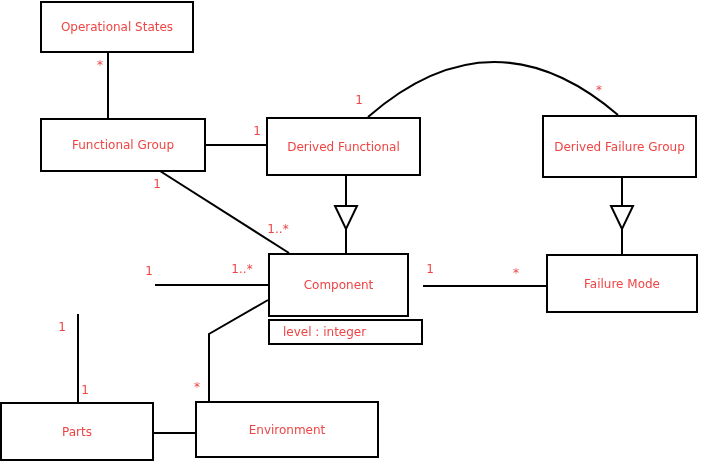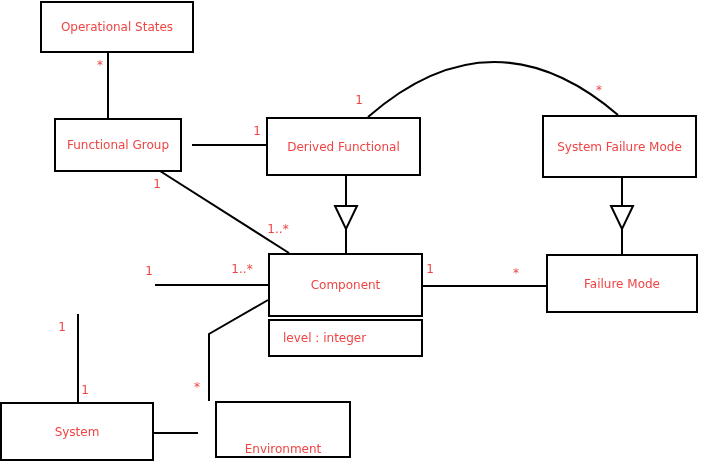--- a/index.html
+++ b/index.html
@@ -93,49 +93,49 @@
       <line x1="622" y1="229" x2="622" y2="254"></line>
     </g>
 
     <path d="M 368 117 Q 493 8 618 115"></path>
   </svg>
 
   <div class="uml-class" style="left:40px; top:1px; width:154px; height:52px;">
     <span>Operational States</span>
   </div>
 
-  <div class="uml-class" style="left:54px; top:118px; width:128px; height:54px;">
+  <div class="uml-class" style="left:40px; top:118px; width:166px; height:54px;">
     <span>Functional Group</span>
   </div>
 
   <div class="uml-class" style="left:266px; top:117px; width:155px; height:59px;">
     <span>Derived Functional</span>
   </div>
 
   <div class="uml-class" style="left:542px; top:115px; width:155px; height:63px;">
-    <span>System Failure Mode</span>
+    <span>Derived Failure Group</span>
   </div>
 
 
-  <div class="uml-class" style="left:268px; top:253px; width:155px; height:64px;">
+  <div class="uml-class" style="left:268px; top:253px; width:141px; height:64px;">
     <span>Component</span>
   </div>
-  <div class="uml-attrs" style="left:268px; top:319px; width:155px; height:38px;">
+  <div class="uml-attrs" style="left:268px; top:319px; width:155px; height:26px;">
     <span>level : integer</span>
   </div>
 
   <div class="uml-class" style="left:546px; top:254px; width:152px; height:59px;">
     <span>Failure Mode</span>
   </div>
 
   <div class="uml-class" style="left:0px; top:402px; width:154px; height:59px;">
-    <span>System</span>
+    <span>Parts</span>
   </div>
 
-  <div class="uml-class" style="left:215px; top:401px; width:136px; height:57px;align-items:flex-end;">
+  <div class="uml-class" style="left:195px; top:401px; width:184px; height:57px;">
     <span>Environment</span>
   </div>
 
   <span class="mult" style="left:100px; top:65px;">*</span>
 
   <span class="mult" style="left:257px; top:131px;">1</span>
 
   <span class="mult" style="left:157px; top:184px;">1</span>
   <span class="mult" style="left:278px; top:229px;">1..*</span>
 

